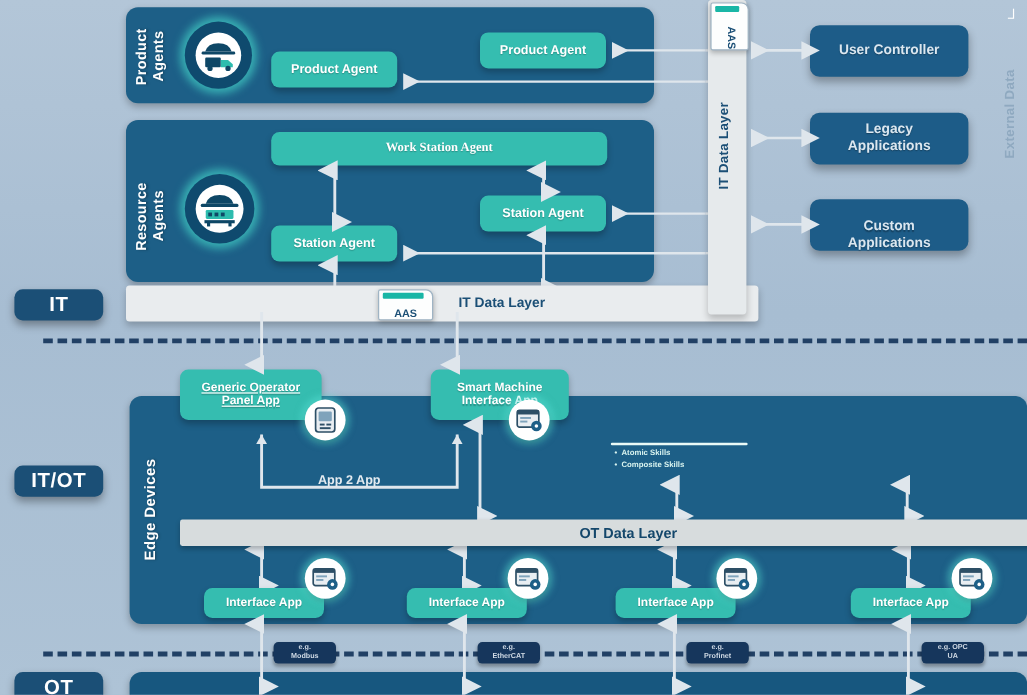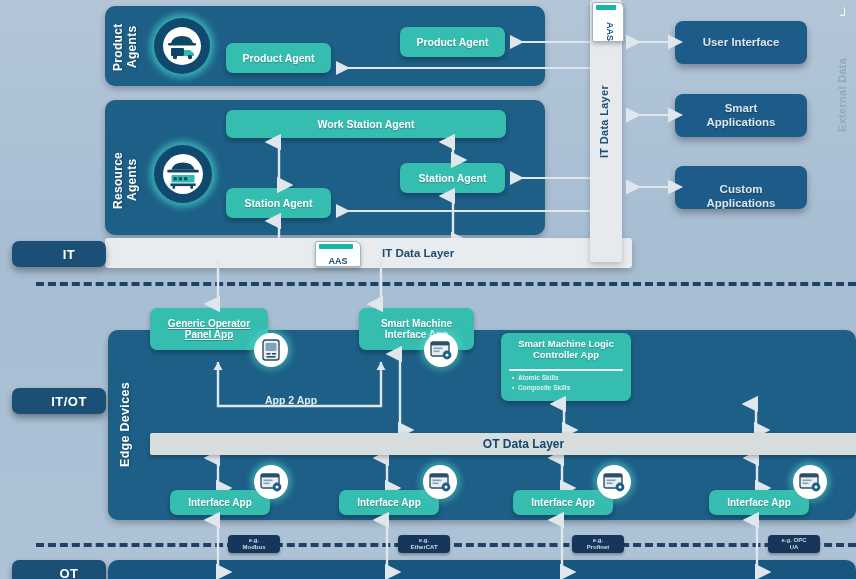--- a/index.html
+++ b/index.html
@@ -37,23 +37,22 @@
   }
   .vlabel{
     position:absolute;color:#ffffff;font-weight:bold;
     writing-mode:vertical-rl;transform:rotate(180deg);
     text-align:center;line-height:1.15;letter-spacing:.3px;
     text-shadow:0 1px 2px rgba(0,0,0,.35);
   }
   .badge{
     position:absolute;background:#1b4f76;color:#fff;font-weight:bold;
     border-radius:7px;display:flex;align-items:center;justify-content:center;
-    font-size:13px;letter-spacing:.5px;
+    font-size:17px;letter-spacing:.5px;
     box-shadow:0 4px 7px rgba(0,0,0,.35);
-    padding-left:20px;
   }
   .datalayer{
     position:absolute;background:#d7dcdd;color:#14476b;font-weight:bold;
     display:flex;align-items:center;justify-content:center;font-size:12px;
     box-shadow:0 2px 4px rgba(0,0,0,.25);
   }
   .itlayer-h{
     position:absolute;background:#e9ecee;border-radius:3px;
     box-shadow:0 3px 6px rgba(0,0,0,.22);
   }
@@ -148,21 +147,21 @@
       <rect x="5" y="16" width="30" height="2.5" rx="1.2" fill="#0e4766"></rect>
       <rect x="9" y="21" width="22" height="7" rx="1" fill="#2dbcae"></rect>
       <rect x="11" y="23" width="3" height="3" fill="#0e4766"></rect>
       <rect x="16" y="23" width="3" height="3" fill="#0e4766"></rect>
       <rect x="21" y="23" width="3" height="3" fill="#0e4766"></rect>
       <rect x="8" y="29" width="24" height="2.5" fill="#0e4766"></rect>
       <rect x="10" y="31" width="2.5" height="3" fill="#0e4766"></rect>
       <rect x="27" y="31" width="2.5" height="3" fill="#0e4766"></rect>
     </svg>
   </div>
-  <div class="teal" style="left:226px;top:110px;width:280px;height:28px;font-size:10.5px;">Work Station Agent</div>
+  <div class="teal" style="left:226px;top:110px;width:280px;height:28px;font-size:10.5px;font-family:Liberation Serif, serif;">Work Station Agent</div>
   <div class="teal" style="left:226px;top:188px;width:105px;height:30px;font-size:10.5px;">Station Agent</div>
   <div class="teal" style="left:400px;top:163px;width:105px;height:30px;font-size:10.5px;">Station Agent</div>
 
   <svg class="arrow-svg" style="left:0;top:0;width:856px;height:280px;">
     <defs>
       <marker id="ahU" markerWidth="7" markerHeight="7" refX="3.5" refY="6" orient="auto">
         <path d="M0,7 L7,7 L3.5,0 z" fill="#dfe6ec"></path>
       </marker>
       <marker id="ahD" markerWidth="7" markerHeight="7" refX="3.5" refY="1" orient="auto">
         <path d="M0,0 L7,0 L3.5,7 z" fill="#dfe6ec"></path>
@@ -185,24 +184,24 @@
 
   <div class="itlayer-h" style="left:105px;top:238px;width:527px;height:30px;"></div>
   <div class="aas" style="left:315px;top:241px;width:44px;height:24px;">AAS</div>
   <div class="ital" style="left:382px;top:247px;">IT Data Layer</div>
 
   <div class="itlayer-v" style="left:590px;top:0px;width:32px;height:262px;"></div>
   <div class="aas" style="left:592px;top:2px;width:27px;height:38px;writing-mode:vertical-rl;align-items:center;justify-content:flex-end;padding-left:3px;">AAS</div>
   <div class="vlabel" style="left:598px;top:62px;width:16px;height:120px;font-size:11px;color:#1b4f76;text-shadow:none;">IT Data Layer</div>
 
   <div class="navbox" style="left:675px;top:21px;width:132px;height:43px;">
-      <span>User Interface</span>
+      <span>User Controller</span>
     </div>
   <div class="navbox" style="left:675px;top:94px;width:132px;height:43px;">
-      <span style="white-space:pre-line;">Smart
+      <span style="white-space:pre-line;">Legacy
 Applications</span>
     </div>
   <div class="navbox" style="left:675px;top:166px;width:132px;height:43px;">
       <span style="white-space:pre-line;margin-top:19px;">Custom
 Applications</span>
     </div>
 
   <svg class="arrow-svg" style="left:0;top:0;width:856px;height:260px;">
     <line x1="637" y1="42" x2="628" y2="42" stroke="#dfe6ec" stroke-width="2.2" marker-end="url(#ahL)"></line>
     <line x1="637" y1="42" x2="670" y2="42" stroke="#dfe6ec" stroke-width="2.2" marker-end="url(#ahR)"></line>
@@ -242,24 +241,20 @@
     <svg width="22" height="20" viewBox="0 0 22 20">
       <rect x="1" y="2" width="18" height="14" rx="2" fill="#e9eef2" stroke="#2d4f66" stroke-width="1.4"></rect>
       <rect x="1" y="2" width="18" height="3.4" fill="#2d4f66"></rect>
       <rect x="3.5" y="7.5" width="9" height="1.6" fill="#7fa3bb"></rect>
       <rect x="3.5" y="10.5" width="6" height="1.6" fill="#7fa3bb"></rect>
       <circle cx="17" cy="15" r="4.4" fill="#1d5f87"></circle>
       <circle cx="17" cy="15" r="1.5" fill="#fff"></circle>
     </svg>
   </div>
 
-  <div class="teal" style="left:501px;top:333px;width:130px;height:68px;align-items:flex-start;justify-content:center;padding-top:6px;box-sizing:border-box;">
-    <span style="font-size:9.5px;white-space:pre-line;display:block;width:100%;">Smart Machine Logic
-Controller App</span>
-  </div>
   <div class="skill-rule" style="left:509px;top:369px;width:114px;"></div>
   <div class="skill-list" style="left:512px;top:373px;width:116px;">
     <div>•&nbsp;&nbsp;<span>Atomic Skills</span></div>
     <div>•&nbsp;&nbsp;<span>Composite Skills</span></div>
   </div>
 
 
   <svg class="arrow-svg" style="left:0;top:280px;width:856px;height:250px;">
 
     <line x1="218" y1="-20" x2="218" y2="24" stroke="#dfe6ec" stroke-width="2.4" marker-end="url(#ahD)"></line>

